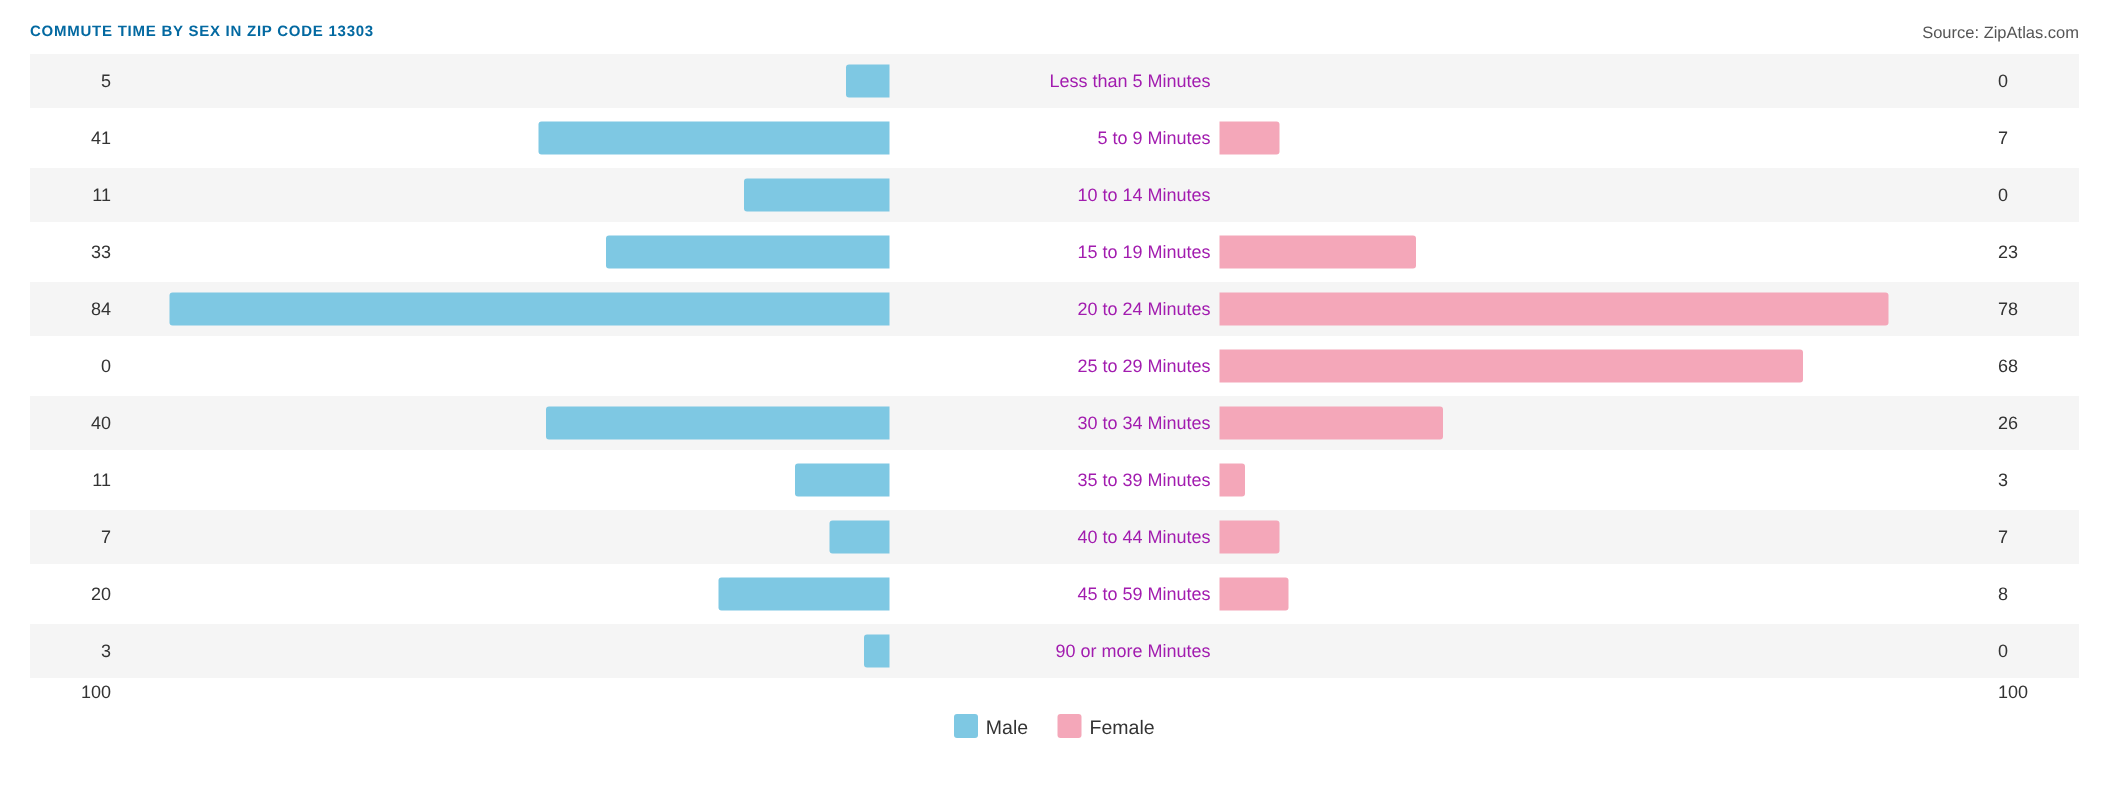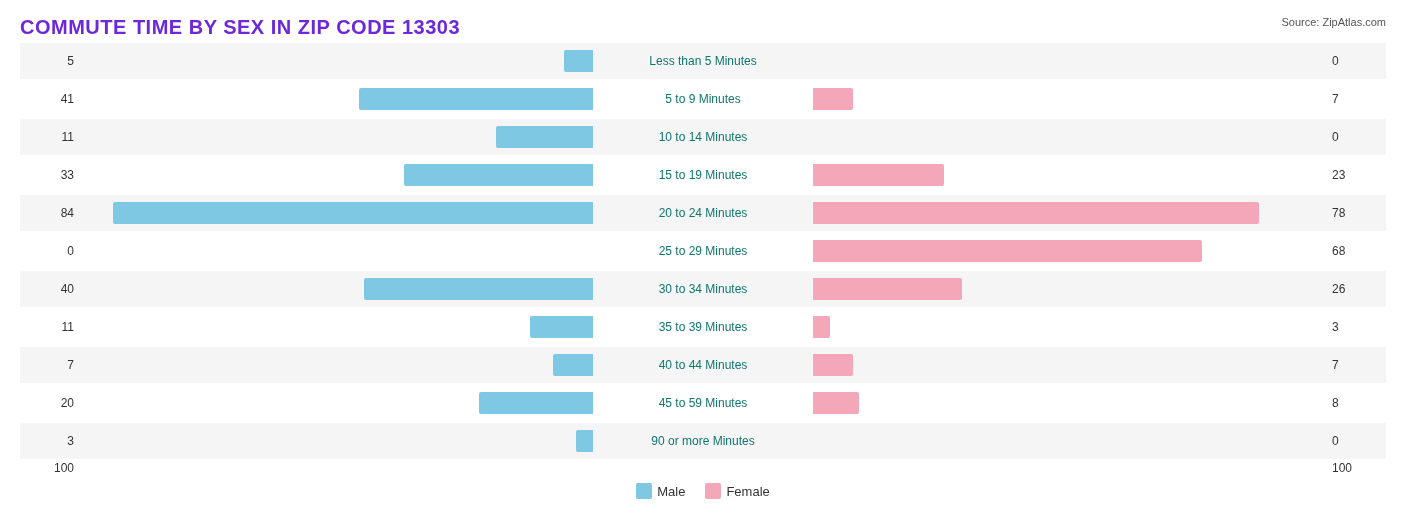--- a/index.html
+++ b/index.html
@@ -4,25 +4,25 @@
   <style>
     * { box-sizing: border-box; margin: 0; padding: 0; }
     body {
       font-family: Arial, sans-serif;
       background: #fff;
       width: 1406px;
       min-height: 523px;
       padding: 16px 20px;
     }
     .chart-title {
-      font-size: 20px;
+      font-size: 10px;
       font-weight: bold;
       text-transform: uppercase;
       letter-spacing: 0.5px;
-      color: #6d28d9;
+      color: #0369a1;
       margin-bottom: 4px;
     }
     .source {
       font-size: 11px;
       color: #555;
       text-align: center;
       margin-bottom: 8px;
     }
     .chart-area {
       width: 100%;
@@ -74,23 +74,23 @@
       flex: 1;
       display: flex;
       justify-content: flex-start;
       align-items: center;
       height: 22px;
       position: relative;
     }
     .label-center {
       width: 220px;
       flex-shrink: 0;
-      text-align: center;
-      font-size: 12px;
-      color: #0f766e;
+      text-align: right;
+      font-size: 12px;
+      color: #a21caf;
       z-index: 2;
       padding: 0 6px;
     }
     .bar-male {
       height: 22px;
       background: #7ec8e3;
       border-radius: 2px 0 0 2px;
       display: flex;
       align-items: center;
       justify-content: flex-end;

